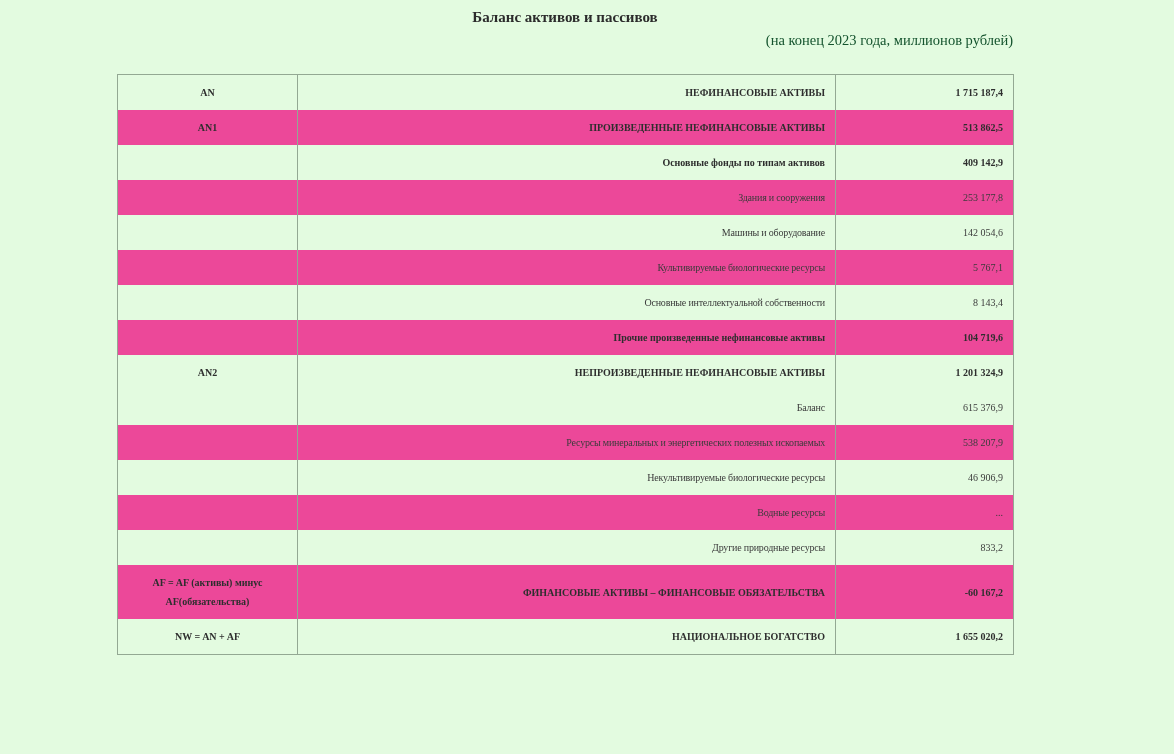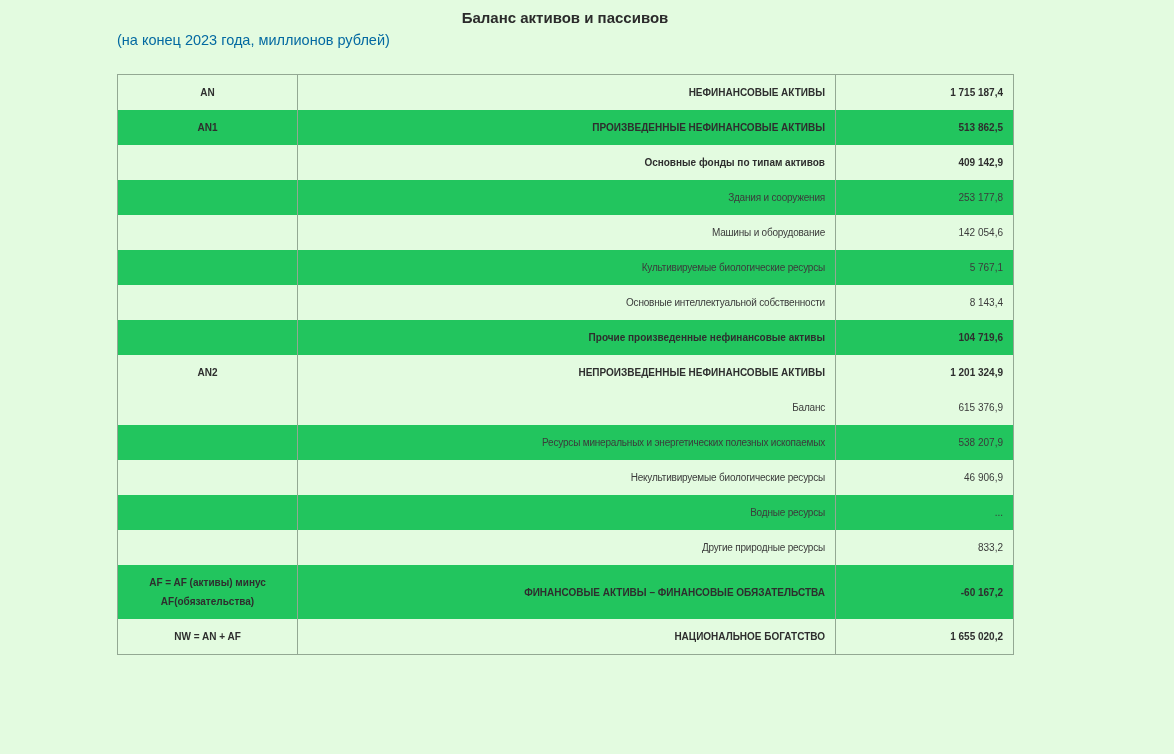--- a/index.html
+++ b/index.html
@@ -11,34 +11,35 @@
     height: 754px;
     background: #e3fbe0;
     font-family: "Liberation Sans", "DejaVu Sans", sans-serif;
     color: #2e2e2e;
     overflow: hidden;
   }
   .content {
     width: 896px;
     margin-left: 117px;
     padding-top: 8px;
+    font-family: Liberation Serif, serif;
   }
   .title {
     text-align: center;
     font-weight: bold;
     font-size: 15px;
     line-height: 19px;
     color: #2b2b2b;
   }
   .subtitle {
-    text-align: left;
+    text-align: right;
     font-size: 14.5px;
     line-height: 19px;
     margin-top: 4px;
-    color: #0369a1;
+    color: #14532d;
   }
   table.balance-table {
     border-collapse: collapse;
     table-layout: fixed;
     width: 896px;
     margin-top: 24px;
     border: 1px solid #93a893;
     font-size: 10px;
   }
   td {
@@ -53,21 +54,21 @@
   }
   td.indicator {
     text-align: right;
     border-right: 1px solid #93a893;
     letter-spacing: -0.2px;
   }
   td.value {
     text-align: right;
   }
   tr.alt {
-    background: #22c55e;
+    background: #ec4899;
   }
   tr.bold td {
     font-weight: bold;
     letter-spacing: 0;
   }
   tr:not(.bold) td {
     color: #3b3b3b;
   }
 </style>
 </head>

